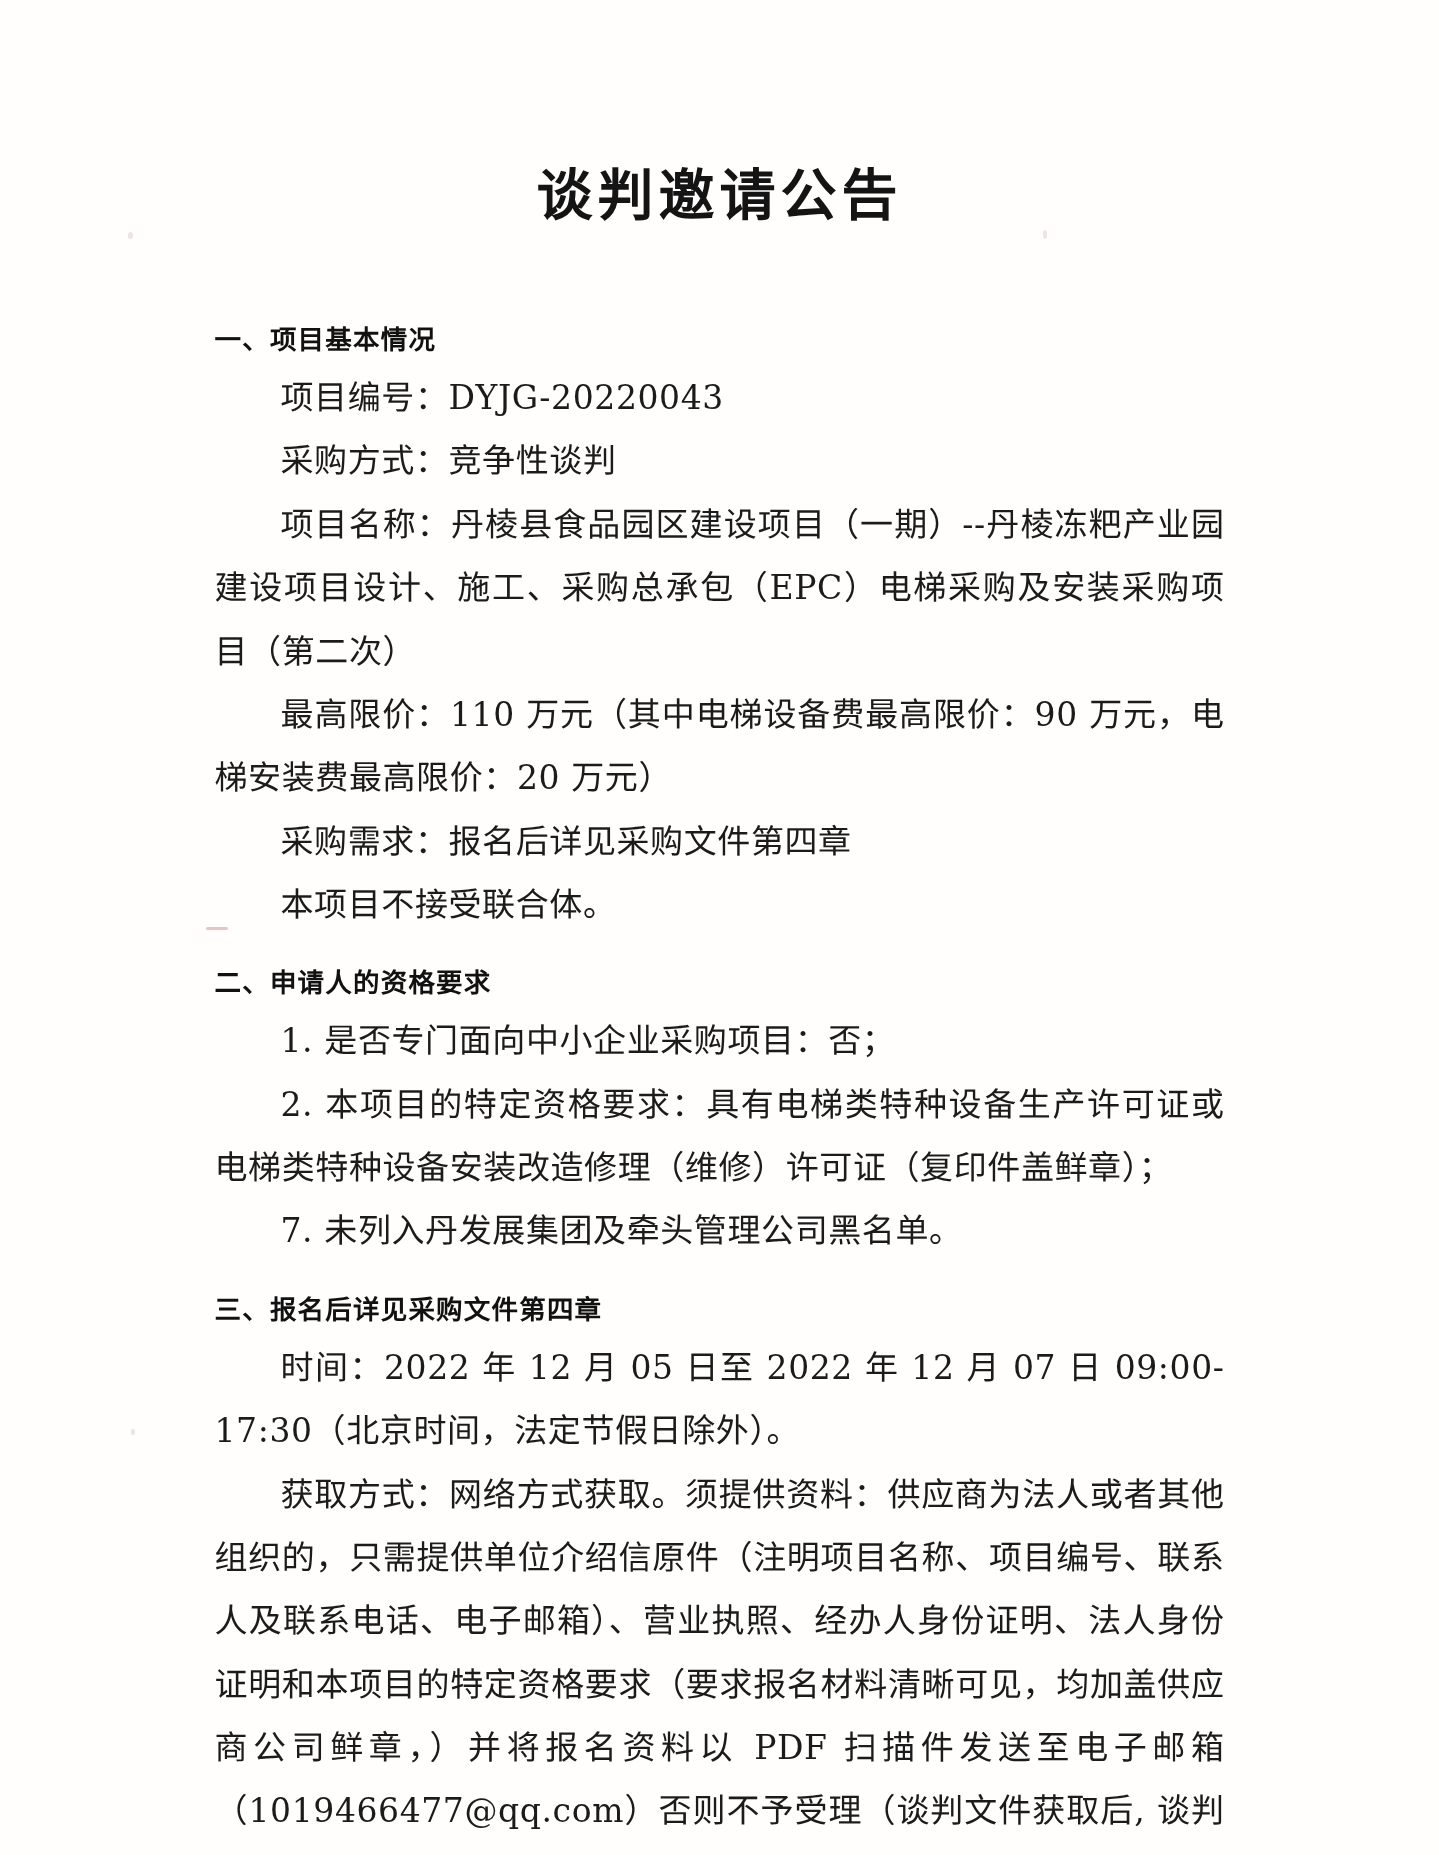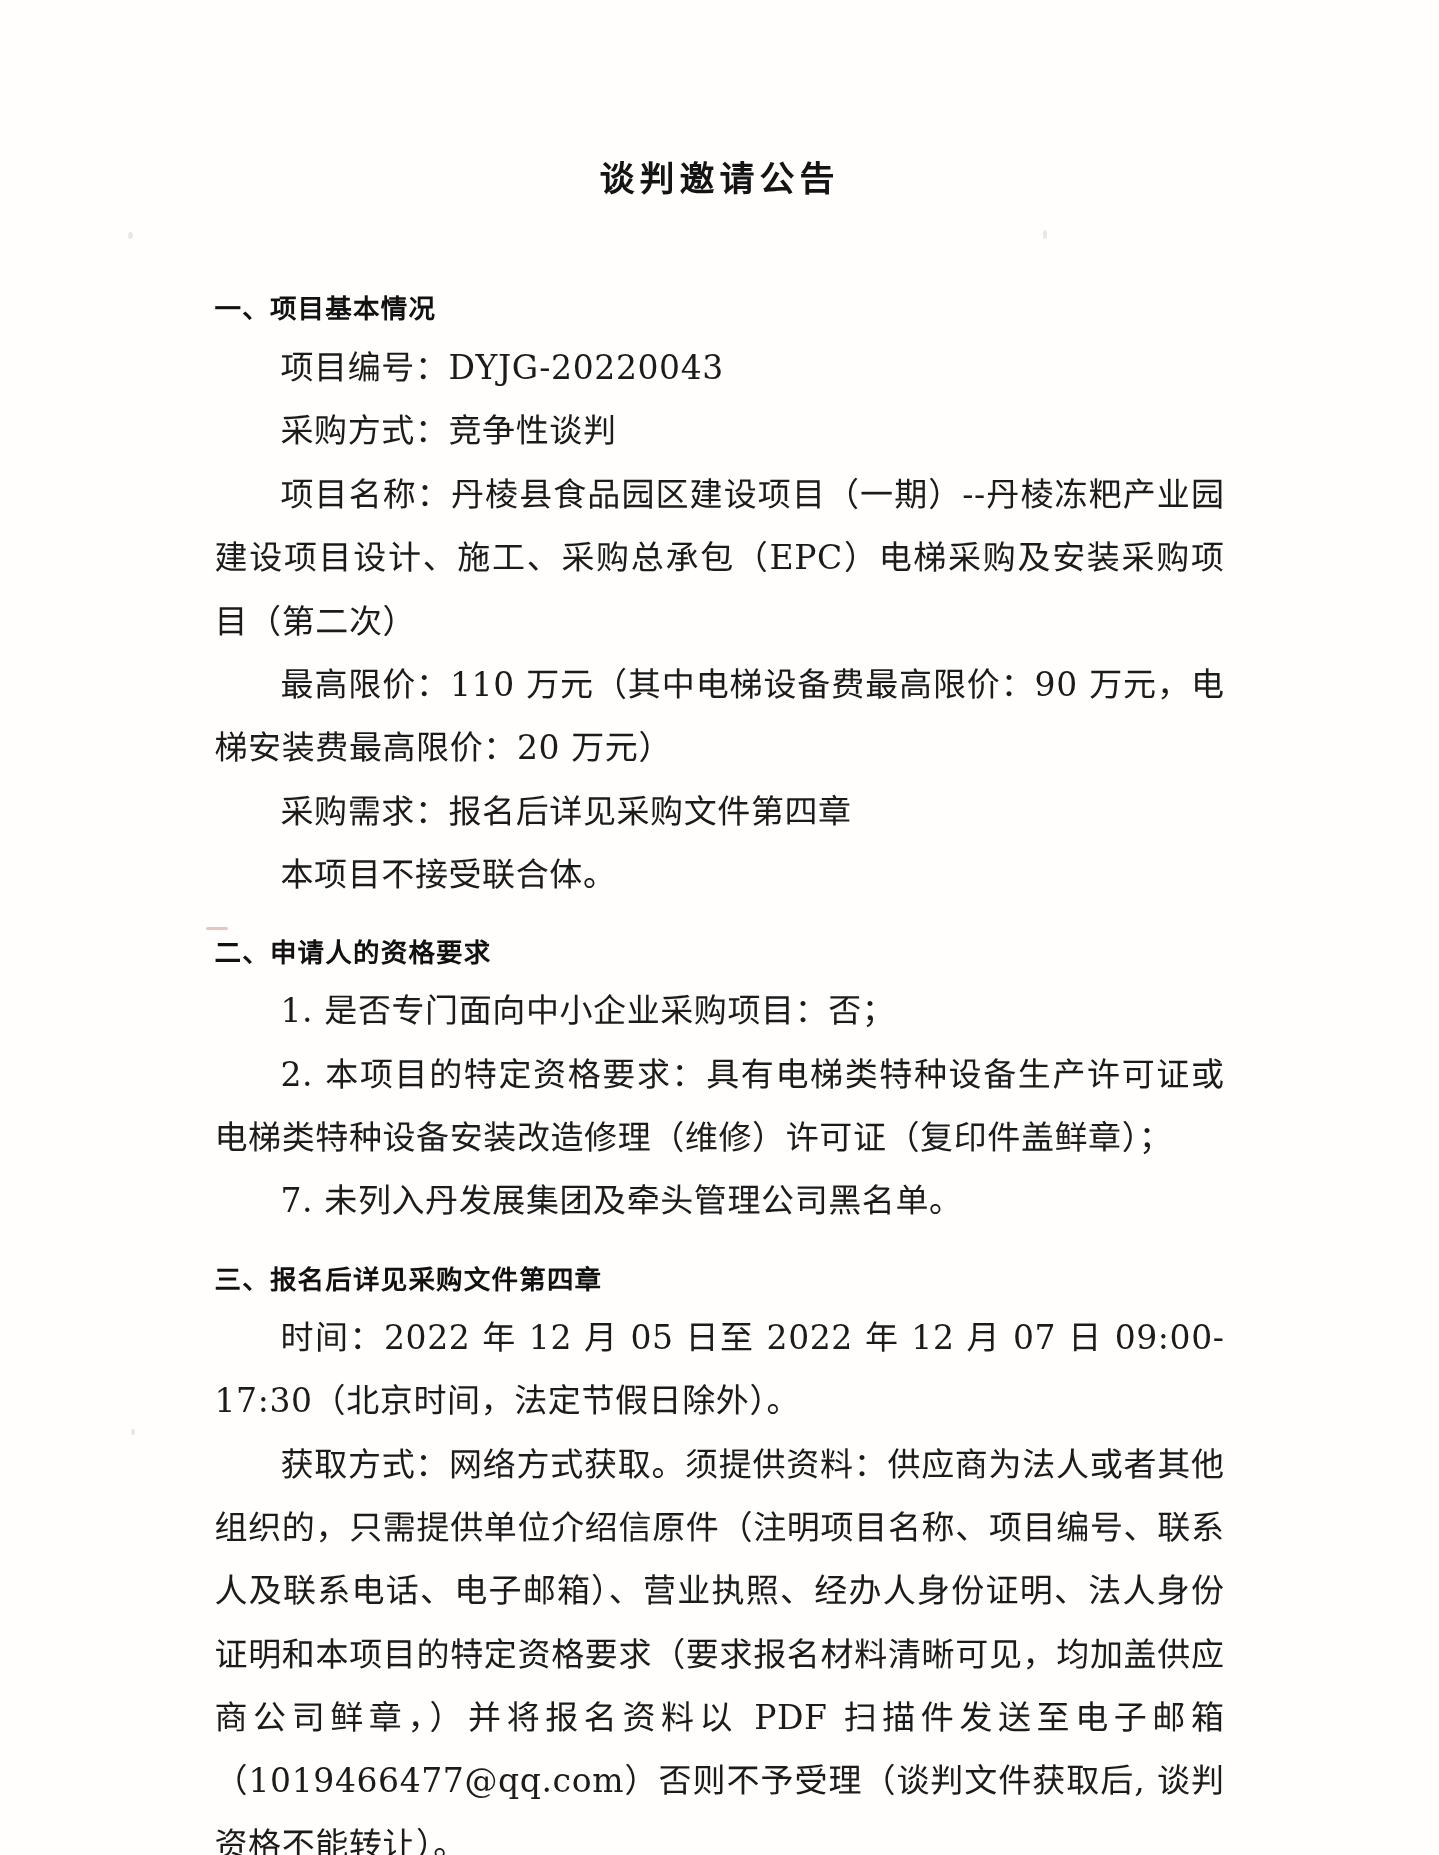--- a/index.html
+++ b/index.html
@@ -29,40 +29,40 @@
     position: absolute;
     background: #d8d2cc;
     opacity: .55;
     border-radius: 50%;
     pointer-events: none;
   }
   .doc-title {
     margin: 0;
     padding-top: 150px;
     text-align: center;
-    font-size: 35px;
+    font-size: 56px;
     font-weight: 700;
     letter-spacing: 5px;
     font-family: "DejaVu Serif", "Liberation Serif", serif;
     color: #141414;
   }
   .body-wrap {
     margin: 0 auto;
     width: 1010px;
     padding-top: 88px;
   }
   .sec-head {
     font-size: 26.5px;
     font-weight: 700;
     line-height: 1.55;
     margin: 26px 0 6px 0;
     letter-spacing: 1.2px;
     color: #111;
   }
-  .sec-head.first { margin-top: 0; font-family: Liberation Serif, serif; }
+  .sec-head.first { margin-top: 0; }
   p.para {
     font-size: 33px;
     line-height: 1.92;
     margin: 0;
     text-align: justify;
     text-justify: inter-ideograph;
     letter-spacing: .6px;
     color: #1b1b1b;
   }
   p.indent { text-indent: 2em; }

